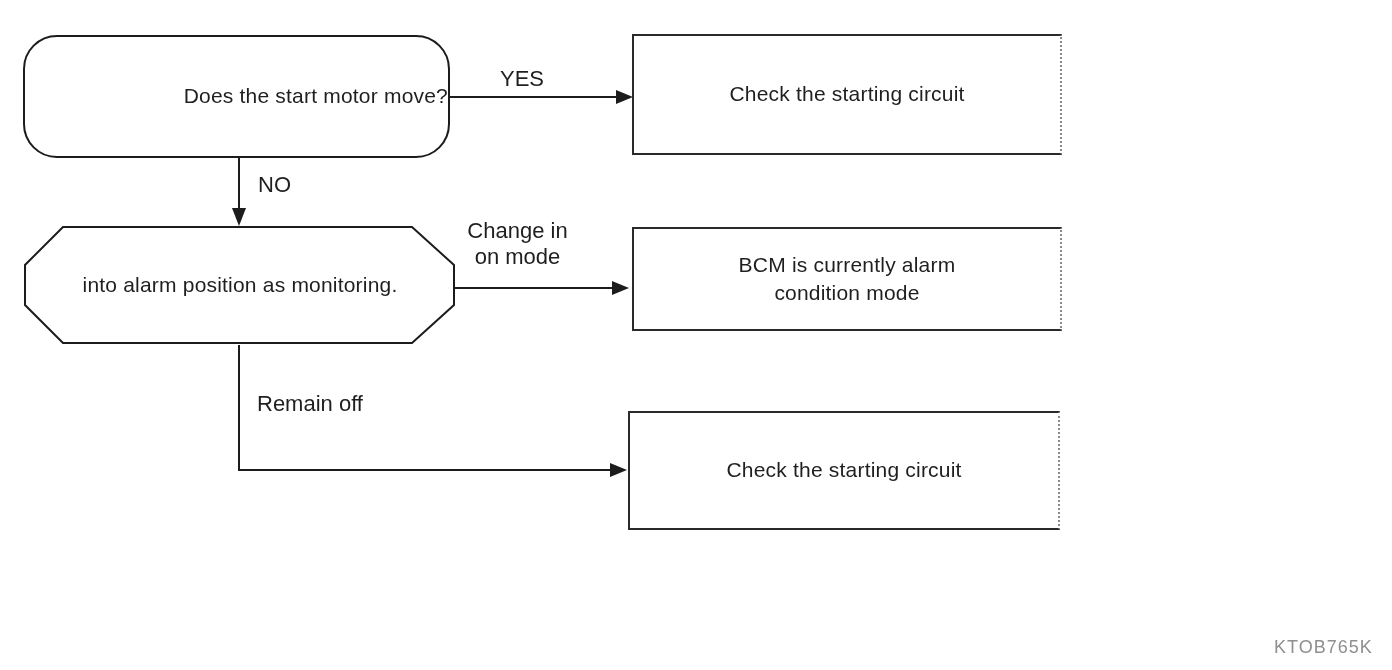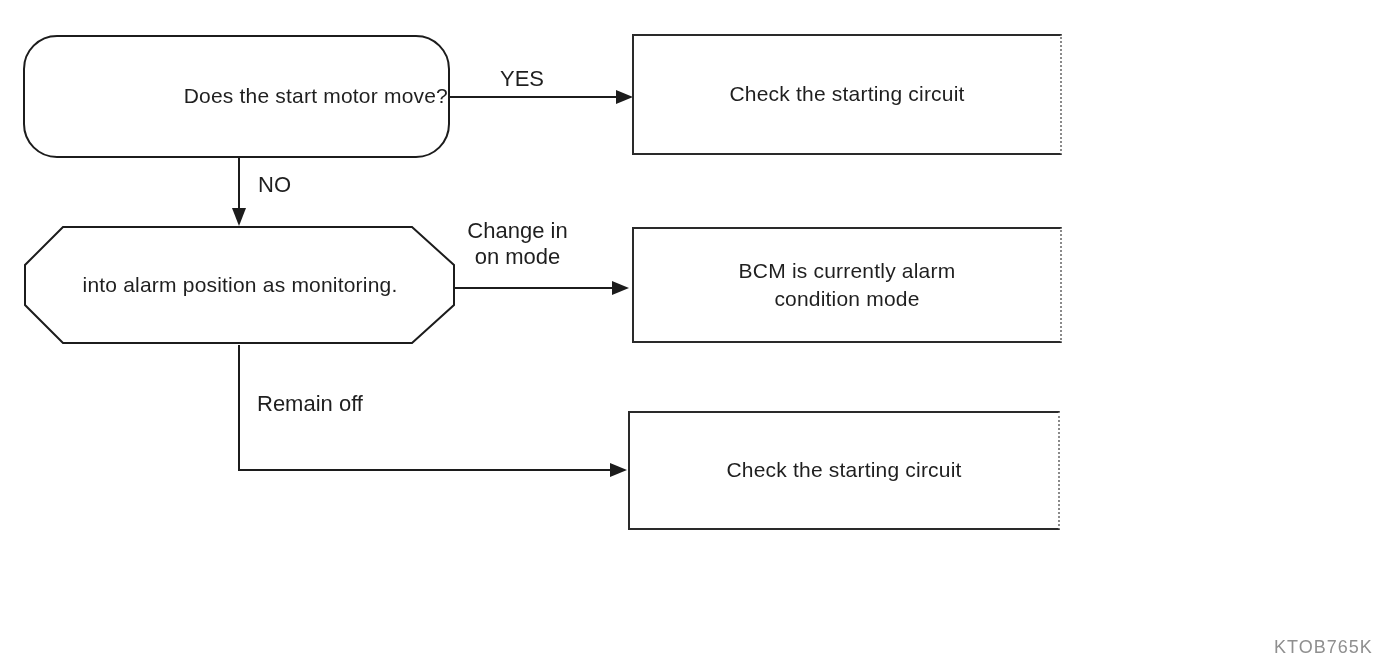--- a/index.html
+++ b/index.html
@@ -100,21 +100,21 @@
   <div class="node rect" style="left:632px;top:34px;width:430px;height:121px;">
     <span>Check the starting circuit</span>
   </div>
 
   <div class="node octagon-text" style="left:35px;top:240px;width:410px;height:90px;">
     <span class="stack">
       <span>into alarm position as monitoring.</span>
     </span>
   </div>
 
-  <div class="node rect" style="left:632px;top:227px;width:430px;height:116px;">
+  <div class="node rect" style="left:632px;top:227px;width:430px;height:104px;">
     <span class="stack">
       <span>BCM is currently alarm</span>
       <span>condition mode</span>
     </span>
   </div>
 
   <div class="node rect" style="left:628px;top:411px;width:432px;height:119px;">
     <span>Check the starting circuit</span>
   </div>
 

